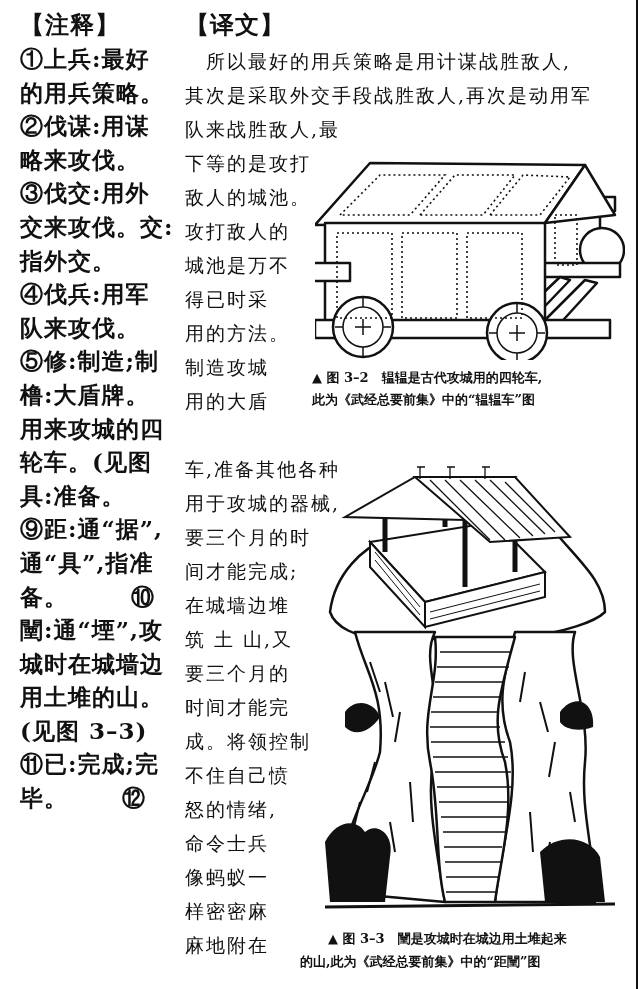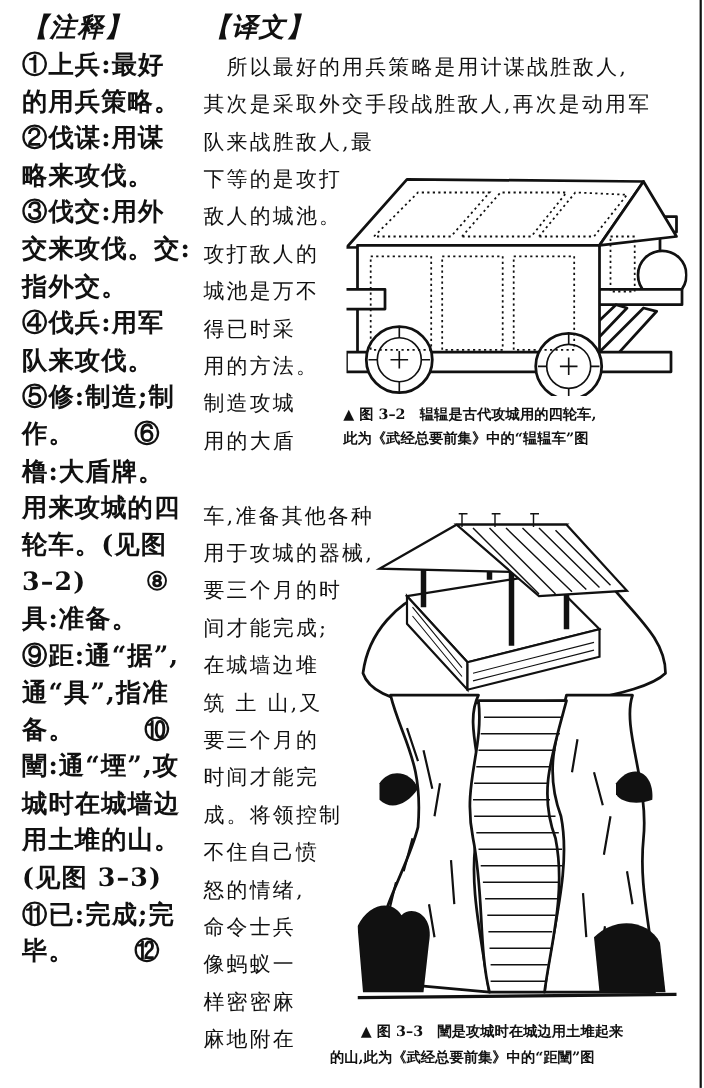--- a/index.html
+++ b/index.html
@@ -5,21 +5,21 @@
   html, body { margin:0; padding:0; background:#ffffff; }
   body {
     width:640px; height:989px; position:relative; overflow:hidden;
     font-family: "DejaVu Serif", "Liberation Serif", serif;
     color:#111;
   }
   .page-border { position:absolute; right:2px; top:0; width:2px; height:989px; background:#111; }
 
   
   .notes { position:absolute; left:20px; top:8px; width:140px; }
-  .heading { font-size:24px; font-weight:bold; letter-spacing:1px; line-height:34px; margin:0;font-style:italic; }
+  .heading { font-size:24px; font-weight:bold; letter-spacing:1px; line-height:34px; margin:0; }
   .note-line { font-size:23px; line-height:33.6px; white-space:nowrap; letter-spacing:1px; }
   .note-line.bold { font-weight:bold; }
 
   
   .trans { position:absolute; left:185px; top:8px; }
   .trans .heading { margin-left:0; }
   .trans-line { position:absolute; font-size:19px; line-height:34px; white-space:nowrap; letter-spacing:2px; left:0; }
 
   
   .figure { position:absolute; }
@@ -36,25 +36,23 @@
   <div class="note-line bold">①上兵:最好</div>
   <div class="note-line bold">的用兵策略。</div>
   <div class="note-line bold">②伐谋:用谋</div>
   <div class="note-line bold">略来攻伐。</div>
   <div class="note-line bold">③伐交:用外</div>
   <div class="note-line bold">交来攻伐。交:</div>
   <div class="note-line bold">指外交。</div>
   <div class="note-line bold">④伐兵:用军</div>
   <div class="note-line bold">队来攻伐。</div>
   <div class="note-line bold">⑤修:制造;制</div>
-  <div class="note-line bold" style="white-space:pre">作。      ⑥</div>
   <div class="note-line bold">橹:大盾牌。</div>
   <div class="note-line bold">用来攻城的四</div>
   <div class="note-line bold">轮车。(见图</div>
-  <div class="note-line bold" style="white-space:pre">3–2)      ⑧</div>
   <div class="note-line bold">具:准备。</div>
   <div class="note-line bold">⑨距:通“据”,</div>
   <div class="note-line bold">通“具”,指准</div>
   <div class="note-line bold" style="white-space:pre">备。       ⑩</div>
   <div class="note-line bold">闉:通“堙”,攻</div>
   <div class="note-line bold">城时在城墙边</div>
   <div class="note-line bold">用土堆的山。</div>
   <div class="note-line bold">(见图 3–3)</div>
   <div class="note-line bold">⑪已:完成;完</div>
   <div class="note-line bold" style="white-space:pre">毕。      ⑫</div>

